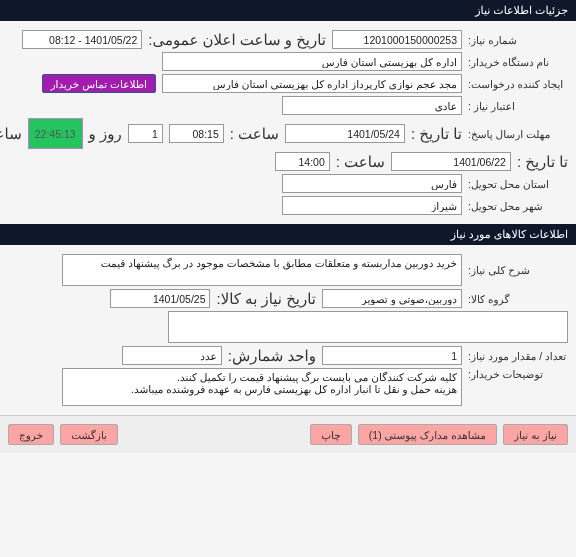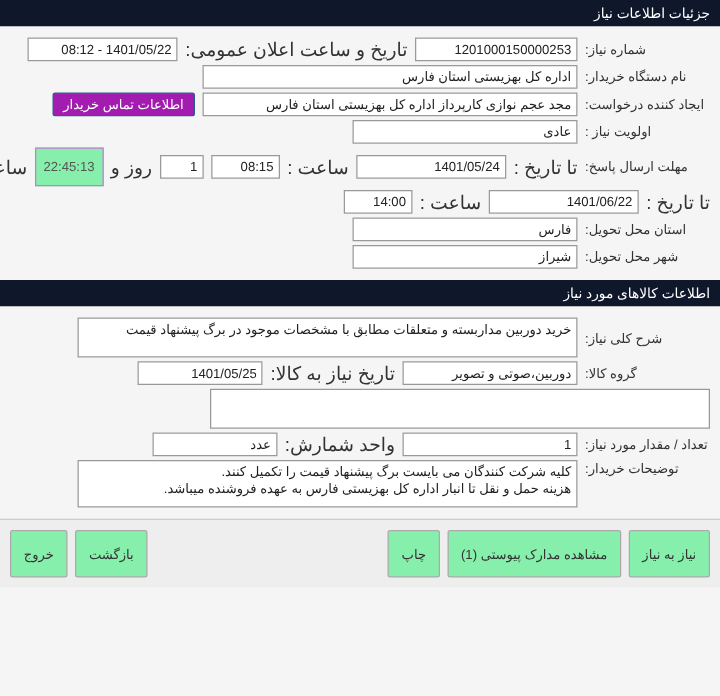--- a/index.html
+++ b/index.html
@@ -10,22 +10,22 @@
 .label { width: 100px; text-align: left; color: #333; font-size: 10.5px; flex-shrink: 0; }
 .label-inline { color: #333; font-size: 15px; white-space: nowrap; }
 .input-field { border: 1px solid #999; background: #fff; padding: 2px 4px; height: 19px; font-size: 10.5px; color: #222; font-family: inherit; }
 .input-wide { width: 300px; }
 .input-medium { width: 180px; }
 .input-small { width: 120px; }
 .input-tiny { width: 55px; }
 .input-num { width: 35px; }
 .textarea-field { border: 1px solid #999; background: #fff; padding: 2px 4px; font-size: 10.5px; color: #222; font-family: inherit; width: 340px; height: 32px; resize: none; }
 .btn-blue { background: #a21caf; color: #fff; border: 1px solid #2a5a8c; padding: 2px 8px; font-size: 10.5px; cursor: pointer; font-family: inherit; height: 19px; border-radius: 2px; }
-.btn-grey { background: #86efac; color: #333; border: 1px solid #aaa; padding: 2px 10px; font-size: 10.5px; cursor: pointer; font-family: inherit; height: 38px; border-radius: 2px; }
-.countdown { background: #86efac; border: 1px solid #c080d0; padding: 2px 6px; height: 31px; color: #555; font-size: 10.5px; display: inline-flex; align-items: center; }
+.btn-grey { background: #fca5a5; color: #333; border: 1px solid #aaa; padding: 2px 10px; font-size: 10.5px; cursor: pointer; font-family: inherit; height: 21px; border-radius: 2px; }
+.countdown { background: #22c55e; border: 1px solid #c080d0; padding: 2px 6px; height: 31px; color: #555; font-size: 10.5px; display: inline-flex; align-items: center; }
 .footer { display: flex; justify-content: flex-start; gap: 6px; padding: 8px; border-top: 1px solid #ccc; background: #eee; }
 .footer .spacer { flex: 1; }
 </style>
 </head>
 <body>
 
 <div class="header-bar">جزئیات اطلاعات نیاز</div>
 
 <div class="section">
   <div class="row">
@@ -40,21 +40,21 @@
     <input class="input-field input-wide" value="اداره کل بهزیستی استان فارس" style="">
   </div>
 
   <div class="row">
     <span class="label">ایجاد کننده درخواست:</span>
     <input class="input-field input-wide" value="مجد عجم نوازی کارپرداز اداره کل بهزیستی استان فارس" style="">
     <button class="btn-blue">اطلاعات تماس خریدار</button>
   </div>
 
   <div class="row">
-    <span class="label">اولویت نیاز :</span>
+    <span class="label">اعتبار نیاز :</span>
     <input class="input-field input-medium" value="عادی" style="">
   </div>
 
   <div class="row">
     <span class="label">مهلت ارسال پاسخ:</span>
     <span class="label-inline">تا تاریخ :</span>
     <input class="input-field input-small" value="1401/05/24" style="">
     <span class="label-inline">ساعت :</span>
     <input class="input-field input-tiny" value="08:15" style="">
     <input class="input-field input-num" value="1" style="">

